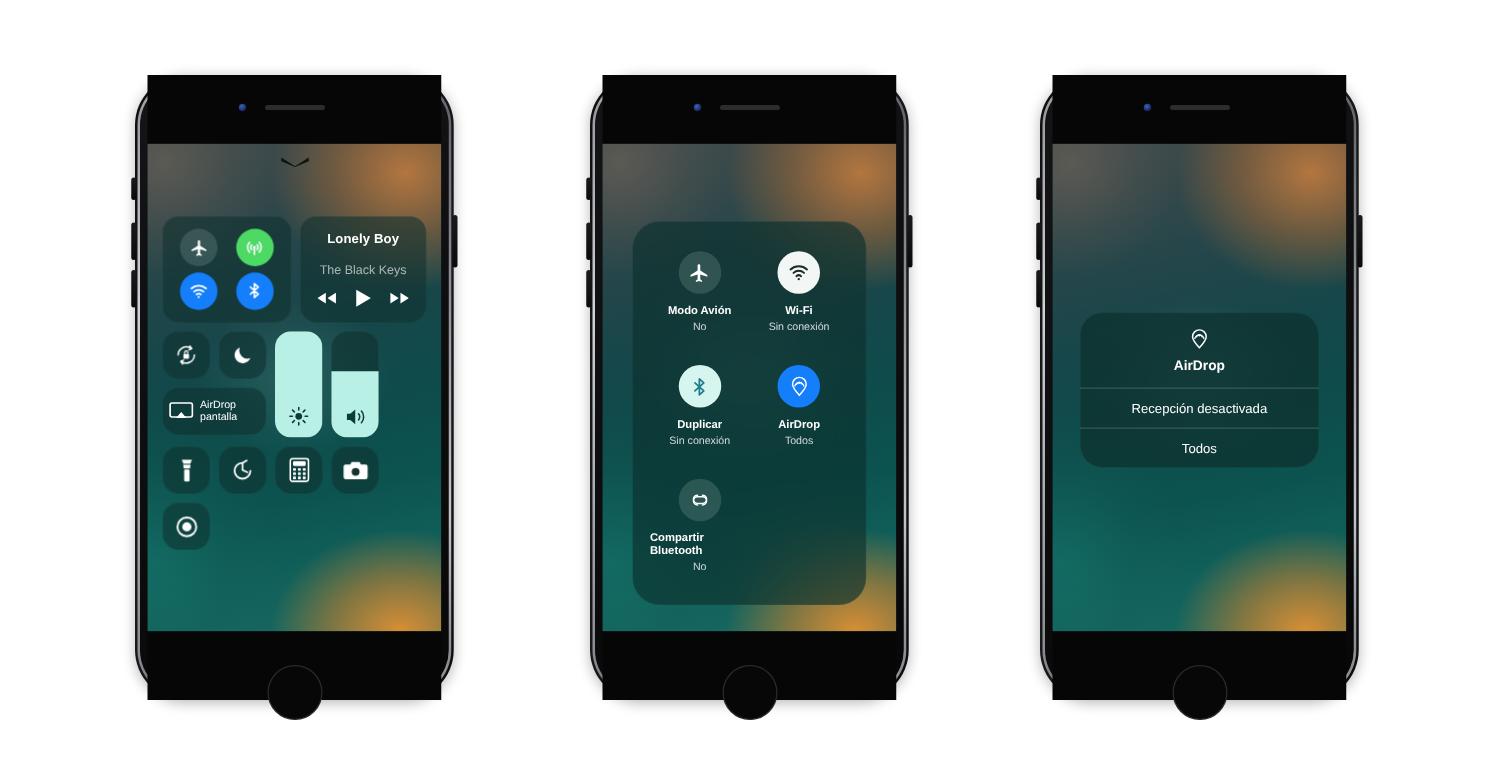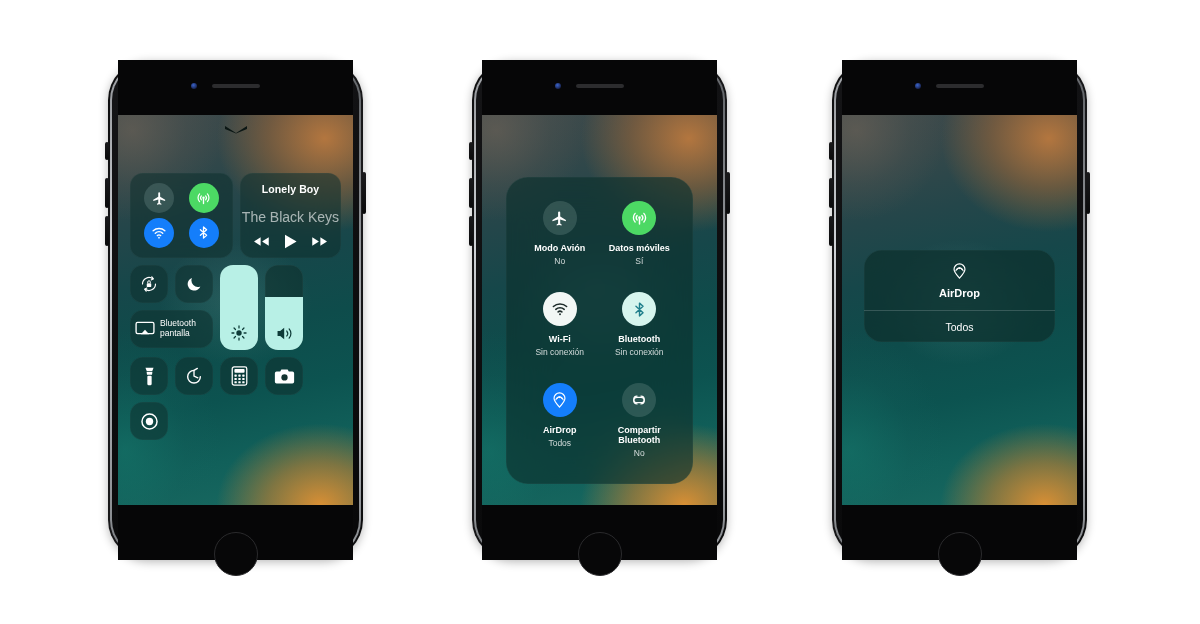--- a/index.html
+++ b/index.html
@@ -82,21 +82,21 @@
     place-items:center; }
   .circ{ width:30px; height:30px; border-radius:50%;
     display:flex; align-items:center; justify-content:center; }
   .c-off{ background:rgba(120,150,145,.30); }
   .c-green{ background:#4cd964; }
   .c-blue{ background:#147efb; }
 
   .mod-music{ flex:1; height:85px; display:flex; flex-direction:column;
     align-items:center; justify-content:center; }
   .track{ color:#fff; font-size:10.5px; font-weight:bold; letter-spacing:.1px; }
-  .artist{ color:rgba(255,255,255,.62); font-size:14px; margin-top:14px; }
+  .artist{ color:rgba(255,255,255,.62); font-size:10px; margin-top:14px; }
   .transport{ display:flex; align-items:center; gap:14px; margin-top:9px; }
 
   .sq{ width:38px; height:38px; display:flex; align-items:center; justify-content:center; }
   .wide{ width:83px; height:38px; display:flex; align-items:center;
     justify-content:center; gap:5px; padding:0 5px; }
   .wide .lbl{ color:#fff; font-size:8.5px; line-height:1.12; }
 
   .slider{ width:38px; height:85px; border-radius:13px; overflow:hidden;
     position:relative; background:rgba(14,48,45,.62);
     box-shadow:inset 0 0 0 .5px rgba(255,255,255,.06); }
@@ -105,21 +105,21 @@
     display:flex; justify-content:center; }
 
   .left-col{ display:flex; flex-direction:column; gap:7px; }
   .sliders{ display:flex; gap:7px; }
 
   
   .expanded{ position:absolute; left:24px; right:24px; top:62px;
     background:rgba(12,46,43,.62); border-radius:22px;
     -webkit-backdrop-filter:blur(22px); backdrop-filter:blur(22px);
     box-shadow:inset 0 0 0 .5px rgba(255,255,255,.06);
-    padding:24px 14px 26px;text-align:center; }
+    padding:24px 14px 26px; }
   .exp-grid{ display:grid; grid-template-columns:1fr 1fr; row-gap:26px; }
   .exp-cell{ display:flex; flex-direction:column; align-items:center; }
   .exp-circ{ width:34px; height:34px; border-radius:50%;
     display:flex; align-items:center; justify-content:center; }
   .cc-white{ background:#f2f7f5; }
   .cc-mint{ background:#d6f5ee; }
   .exp-title{ color:#fff; font-size:9px; font-weight:bold; margin-top:8px; }
   .exp-sub{ color:rgba(255,255,255,.8); font-size:8.5px; margin-top:3px; }
 
   
@@ -249,21 +249,21 @@
                     </svg>
                 </div>
               </div>
               <div class="tile wide">
                 <span>
                   <svg width="20" height="17" viewBox="0 0 24 20" fill="none" stroke="#fff" stroke-width="1.6">
                     <rect x="1.3" y="1.5" width="21.4" height="13.4" rx="1.8"></rect>
                     <path d="M12 10.2l5 5.6H7z" fill="#fff" stroke="none"></path>
                   </svg>
                 </span>
-                <span class="lbl">Bluetooth pantalla</span>
+                <span class="lbl">AirDrop pantalla</span>
               </div>
             </div>
 
             <div class="sliders">
               <div class="slider">
                 <div class="fill" id="bright-fill" style="height: 100%;"></div>
                 <div class="gi">
                   <svg width="18" height="18" viewBox="0 0 24 24" fill="none" stroke="#0e3b38" stroke-width="1.7" stroke-linecap="round">
                     <circle cx="12" cy="12" r="3.6" fill="#0e3b38" stroke="none"></circle>
                     <path d="M12 2.6v2.6M12 18.8v2.6M2.6 12h2.6M18.8 12h2.6M5.4 5.4l1.9 1.9M16.7 16.7l1.9 1.9M18.6 5.4l-1.9 1.9M7.3 16.7l-1.9 1.9"></path>
@@ -366,52 +366,38 @@
             <div class="exp-cell">
               <div class="exp-circ c-off">
                 <svg width="17" height="17" viewBox="0 0 24 24" fill="#fff">
                   <path d="M21 16v-2l-8-5V3.5a1.5 1.5 0 0 0-3 0V9l-8 5v2l8-2.5V19l-2 1.5V22l3.5-1 3.5 1v-1.5L13 19v-5.5z"></path>
                 </svg>
               </div>
               <div class="exp-title">Modo Avión</div>
               <div class="exp-sub">No</div>
             </div>
             <div class="exp-cell">
-              <div class="exp-circ c-green">
-                <svg width="19" height="19" viewBox="0 0 24 24" fill="none" stroke="#fff" stroke-width="1.7" stroke-linecap="round">
-                  <path d="M6.5 5.5a8 8 0 0 0 0 11"></path>
-                  <path d="M17.5 5.5a8 8 0 0 1 0 11"></path>
-                  <path d="M9 8.3a4.2 4.2 0 0 0 0 5.6"></path>
-                  <path d="M15 8.3a4.2 4.2 0 0 1 0 5.6"></path>
-                  <circle cx="12" cy="11" r="1.7" fill="#fff" stroke="none"></circle>
-                  <path d="M12 12.6V19" stroke-width="1.9"></path>
-                </svg>
-              </div>
-              <div class="exp-title">Datos móviles</div>
-              <div class="exp-sub">Sí</div>
-            </div>
-            <div class="exp-cell">
               <div class="exp-circ cc-white">
                 <svg width="18" height="18" viewBox="0 0 24 24" fill="none" stroke="#1d2b2a" stroke-width="2.1" stroke-linecap="round">
                   <path d="M3.2 8.7a13 13 0 0 1 17.6 0"></path>
                   <path d="M6.4 12.4a8.3 8.3 0 0 1 11.2 0"></path>
                   <path d="M9.5 15.9a3.8 3.8 0 0 1 5 0"></path>
                   <circle cx="12" cy="19" r="1.25" fill="#1d2b2a" stroke="none"></circle>
                 </svg>
               </div>
               <div class="exp-title">Wi-Fi</div>
               <div class="exp-sub">Sin conexión</div>
             </div>
             <div class="exp-cell">
               <div class="exp-circ cc-mint">
                 <svg width="17" height="17" viewBox="0 0 24 24" fill="none" stroke="#1f7f8c" stroke-width="2" stroke-linejoin="round" stroke-linecap="round">
                   <path d="M7 7.5L17 16.5 12 21V3l5 4.5L7 16.5"></path>
                 </svg>
               </div>
-              <div class="exp-title">Bluetooth</div>
+              <div class="exp-title">Duplicar</div>
               <div class="exp-sub">Sin conexión</div>
             </div>
             <div class="exp-cell">
               <div class="exp-circ c-blue">
                 <svg width="19" height="19" viewBox="0 0 24 24" fill="none" stroke="#fff" stroke-width="1.5" stroke-linecap="round">
                   <path d="M12 20.4c-4.6-5-6.9-8.2-6.9-11.1a6.9 6.9 0 0 1 13.8 0c0 2.9-2.3 6.1-6.9 11.1z"></path>
                   <path d="M9.2 9.4a2.9 2.9 0 0 1 5.6 0" stroke-width="1.3"></path>
                   <path d="M7.4 11.1a4.8 4.8 0 0 1 9.2 0" stroke-width="1.3"></path>
                   <circle cx="12" cy="8" r="1.05" fill="#fff" stroke="none"></circle>
                 </svg>
@@ -465,19 +451,20 @@
             <svg width="19" height="19" viewBox="0 0 24 24" fill="none" stroke="#fff" stroke-width="1.5" stroke-linecap="round">
               <path d="M12 20.4c-4.6-5-6.9-8.2-6.9-11.1a6.9 6.9 0 0 1 13.8 0c0 2.9-2.3 6.1-6.9 11.1z"></path>
               <path d="M9.2 9.4a2.9 2.9 0 0 1 5.6 0" stroke-width="1.3"></path>
               <path d="M7.4 11.1a4.8 4.8 0 0 1 9.2 0" stroke-width="1.3"></path>
               <circle cx="12" cy="8" r="1.05" fill="#fff" stroke="none"></circle>
             </svg>
           </span>
           <div class="sheet-title">AirDrop</div>
         </div>
         <div id="airdrop-options">
+            <div class="sheet-opt">Recepción desactivada</div>
             <div class="sheet-opt">Todos</div>
           </div>
       </div>
     </div>
   </div>
 
 </div>
 
 </body></html>

